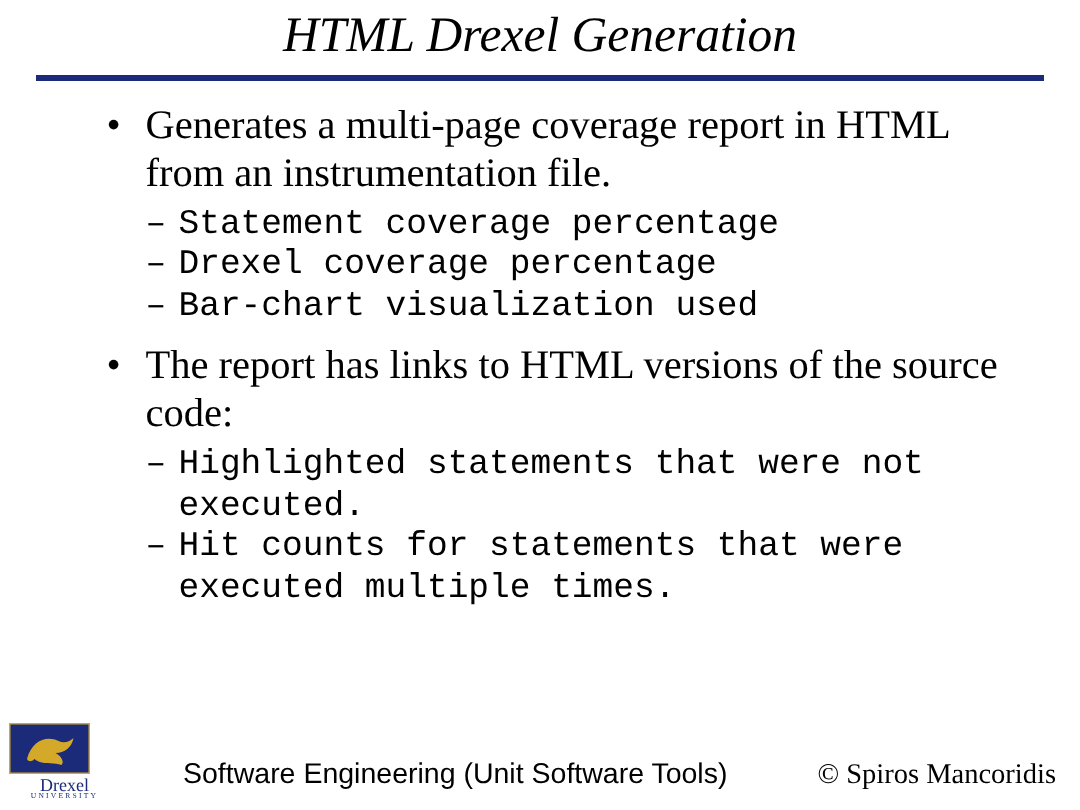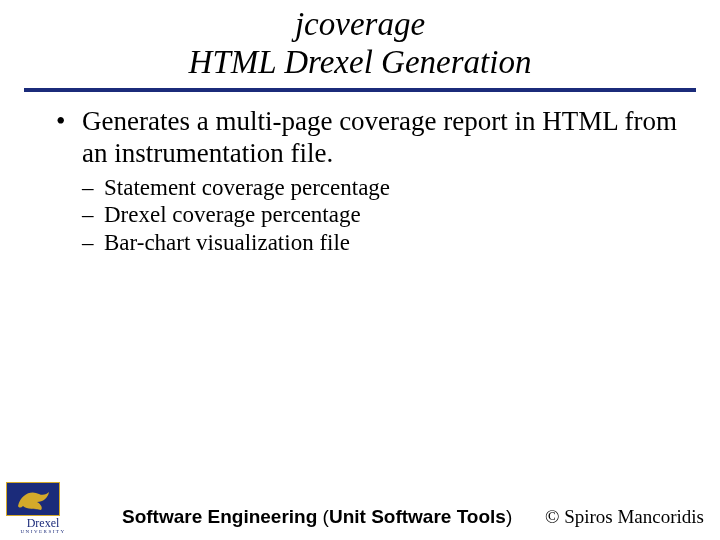--- a/index.html
+++ b/index.html
@@ -18,21 +18,21 @@
     font-style: italic;
     font-size: 33px;
     line-height: 1.15;
   }
   .title-rule {
     height: 4px;
     background: #1b2b7a;
     margin: 6px 24px 14px 24px;
   }
   .content {
-    padding: 0 36px 0 56px;
+    padding: 0 36px 0 71px;
   }
   ul.level1 {
     list-style: none;
     font-size: 27px;
     line-height: 1.18;
   }
   ul.level1 > li {
     position: relative;
     padding-left: 26px;
     margin-bottom: 8px;
@@ -42,20 +42,21 @@
     position: absolute;
     left: 0;
     top: 0;
   }
   ul.level2 {
     list-style: none;
     font-size: 23px;
     line-height: 1.2;
     margin-top: 4px;
     margin-bottom: 10px;
+    font-family: Liberation Mono, monospace;
   }
   ul.level2 > li {
     position: relative;
     padding-left: 22px;
   }
   ul.level2 > li::before {
     content: "–";
     position: absolute;
     left: 0;
     top: 0;
@@ -96,46 +97,52 @@
     letter-spacing: 1.5px;
     color: #1b2b7a;
   }
   .footer-center {
     position: absolute;
     left: 122px;
     bottom: 8px;
     font-family: Arial, Helvetica, sans-serif;
     font-size: 19px;
   }
-  .footer-center .b { font-weight: bold; }
+  .footer-center .b { font-weight: normal; }
   .footer-right {
     position: absolute;
     right: 16px;
     bottom: 8px;
     font-family: 'Times New Roman', serif;
     font-size: 19px;
   }
 </style>
 </head>
 <body>
 
 <div class="title-block">
-  <div>jcoverage</div>
   <div>HTML Drexel Generation</div>
 </div>
 <div class="title-rule"></div>
 
 <div class="content">
   <ul class="level1">
     <li>
       <span>Generates a multi-page coverage report in HTML from an instrumentation file.</span>
       <ul class="level2">
         <li>Statement coverage percentage</li>
         <li>Drexel coverage percentage</li>
-        <li>Bar-chart visualization file</li>
+        <li>Bar-chart visualization used</li>
+      </ul>
+    </li>
+    <li>
+      <span>The report has links to HTML versions of the source code:</span>
+      <ul class="level2">
+        <li>Highlighted statements that were not executed.</li>
+        <li>Hit counts for statements that were executed multiple times.</li>
       </ul>
     </li>
   </ul>
 </div>
 
 <div class="footer">
   <div class="logo">
     <div class="logo-top">
       <svg width="40" height="26" viewBox="0 0 40 26">
         <path d="M5 20 C8 8 18 4 26 8 C30 10 34 8 36 6 C35 12 30 16 24 16 C28 18 30 22 28 24 C22 22 14 24 10 20 C8 22 6 22 5 20 Z" fill="#d4a92a"></path>

